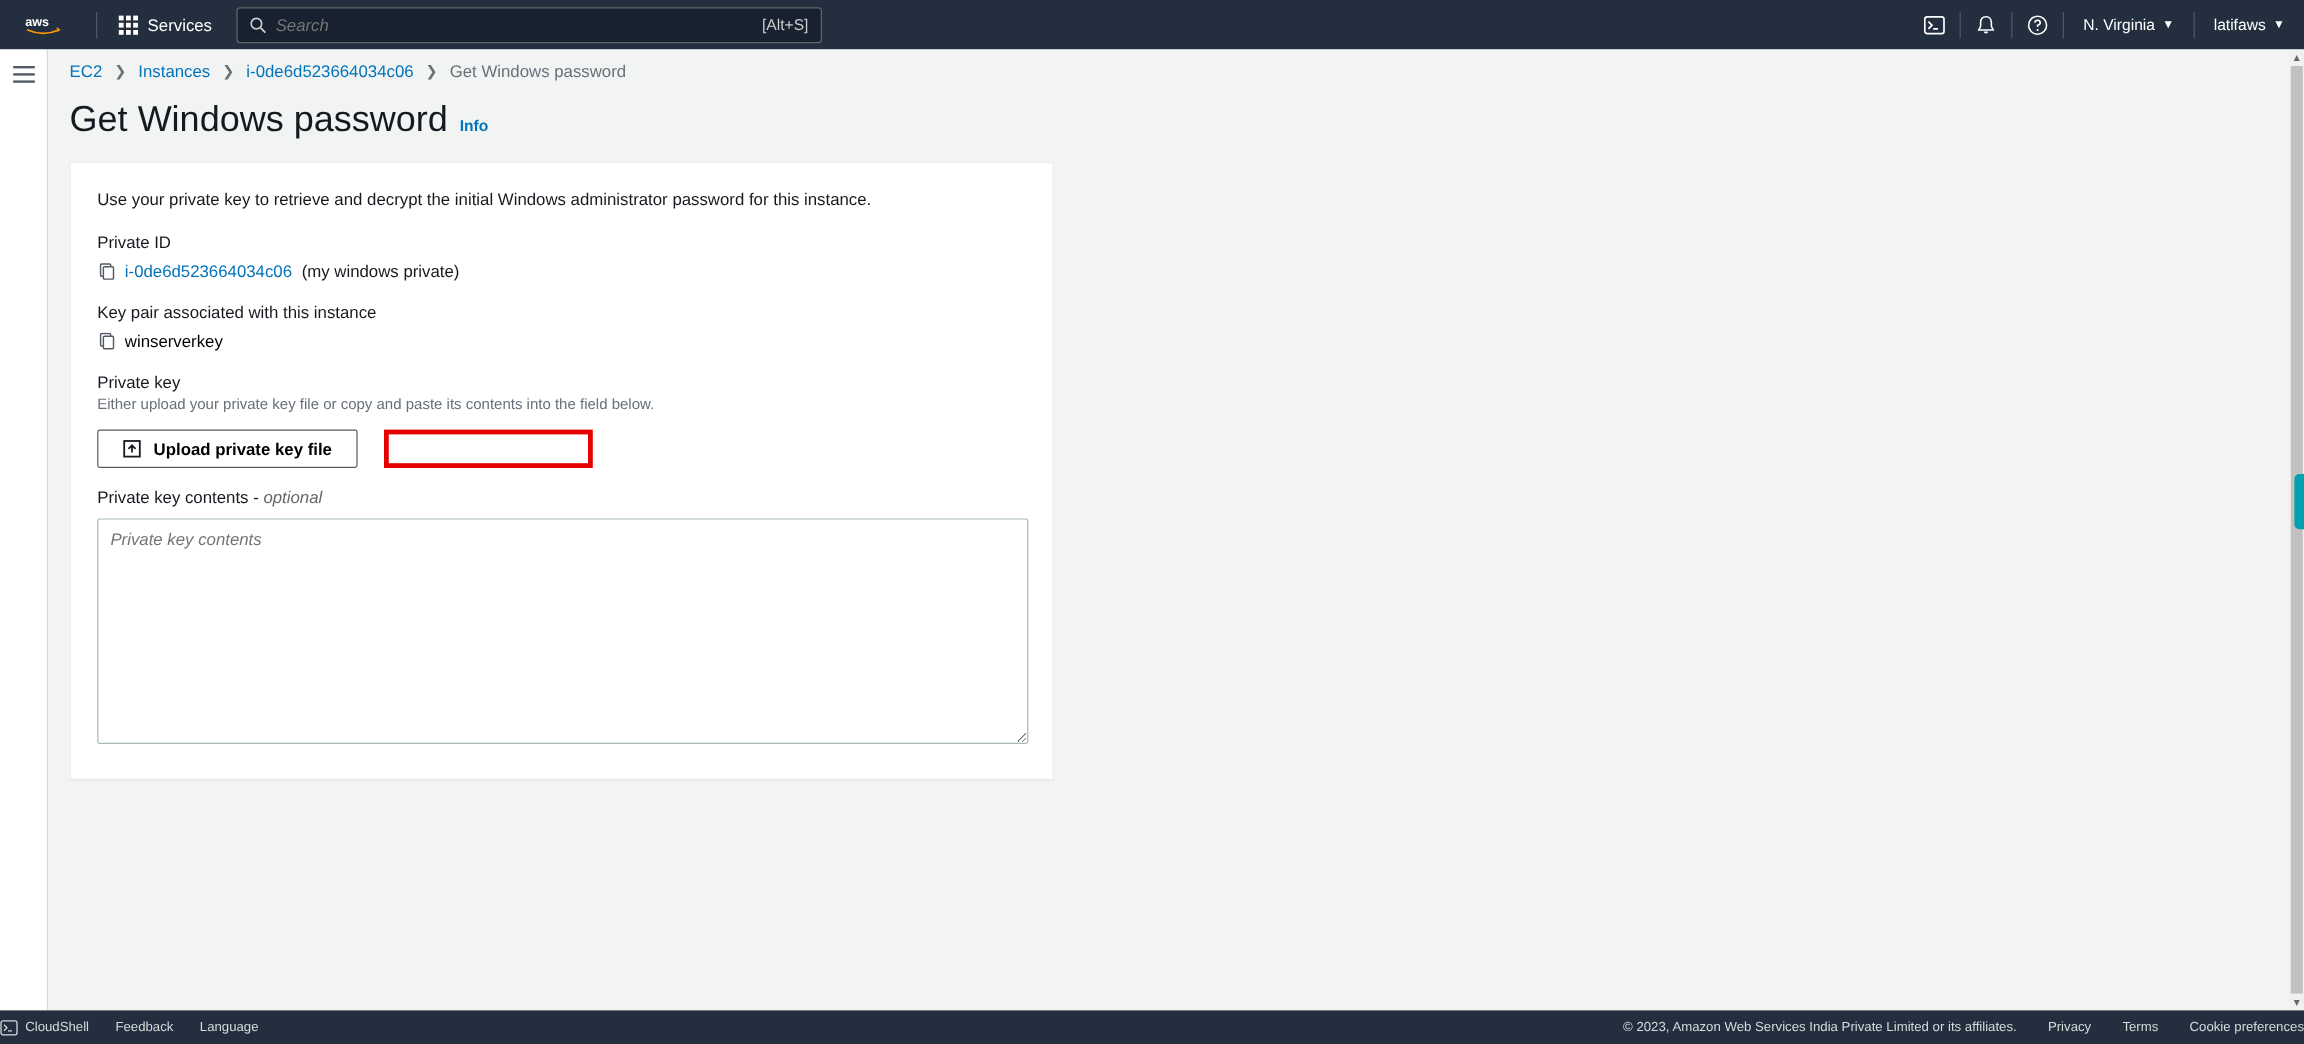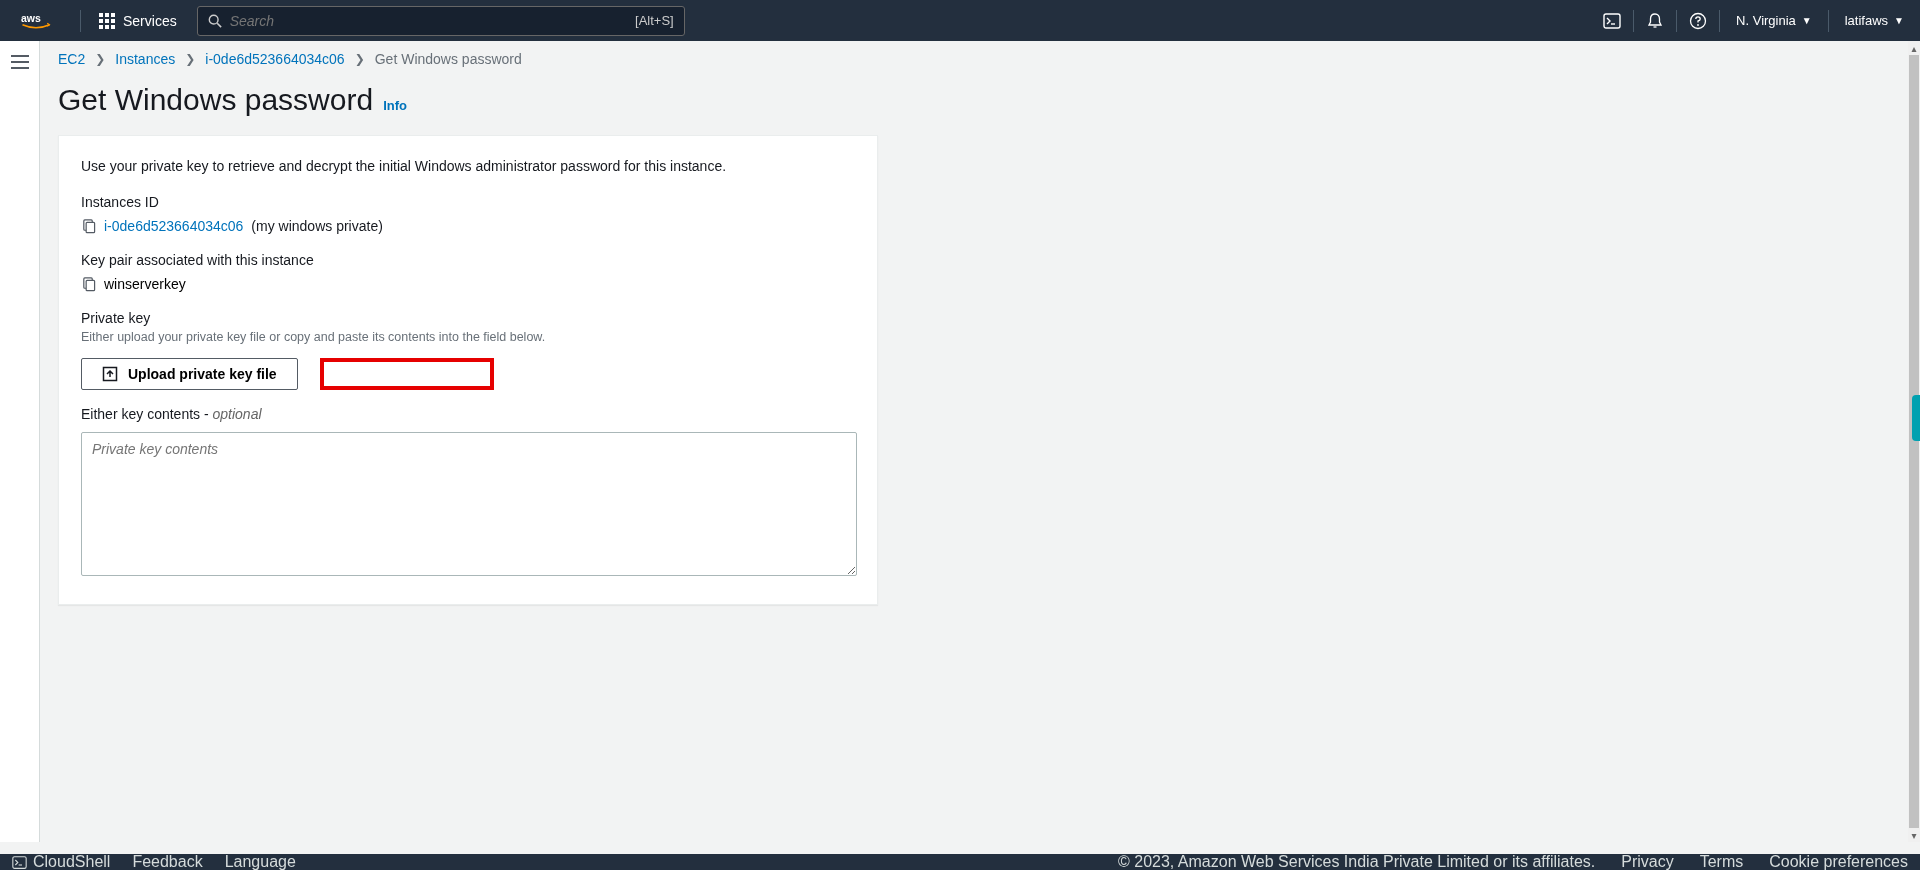--- a/index.html
+++ b/index.html
@@ -48,32 +48,32 @@
 .value-row .paren { color: #16191f; }
 
 .subdesc { font-size: 12.5px; color: #687078; margin-top: 4px; margin-bottom: 14px; }
 
 .upload-row { display: flex; align-items: center; gap: 22px; margin-bottom: 16px; }
 .upload-btn { border: 1px solid #545b64; background: #fff; padding: 7px 20px; font-size: 14px; font-weight: 700; display: flex; align-items: center; gap: 10px; cursor: pointer; border-radius: 2px; }
 .red-box { width: 174px; height: 32px; border: 4px solid #e60000; background: #fff; }
 
 .optional { font-style: italic; color: #666; font-weight: 400; }
 .pk-label { font-size: 14px; color: #16191f; margin-bottom: 10px; }
-.pk-textarea { width: 776px; height: 144px; border: 1px solid #aab7b8; border-radius: 2px; padding: 8px 10px; font-size: 14px; font-style: italic; color: #879196; resize: both; outline: none; font-family: inherit; }
+.pk-textarea { width: 776px; height: 188px; border: 1px solid #aab7b8; border-radius: 2px; padding: 8px 10px; font-size: 14px; font-style: italic; color: #879196; resize: both; outline: none; font-family: inherit; }
 
 
 .scrollbar-track { position: absolute; right: 0; top: 41px; width: 12px; height: calc(100% - 41px - 28px); background: #f0f0f0; }
 .scrollbar-track .arrow { height: 14px; display:flex; align-items:center; justify-content:center; color:#666; font-size:10px; }
 .scrollbar-track .thumb { position: absolute; top: 14px; left: 1px; width: 10px; height: calc(100% - 28px); background: #c1c1c1; }
 
 
 .side-pull { position: absolute; right: 0; top: 395px; width: 8px; height: 46px; background: #00a1b0; border-radius: 4px 0 0 4px; }
 
 
-.footer { position: absolute; bottom: 0; left: 0; right: 0; height: 16px; background: #232f3e; color: #d5dbdb; display: flex; align-items: center; font-size: 16px; padding: 0 12px; }
+.footer { position: absolute; bottom: 0; left: 0; right: 0; height: 28px; background: #232f3e; color: #d5dbdb; display: flex; align-items: center; font-size: 11px; padding: 0 0; }
 .footer .left { display: flex; align-items: center; gap: 22px; }
 .footer .left .cs { display: flex; align-items: center; gap: 6px; cursor: pointer; }
 .footer .right { margin-left: auto; display: flex; align-items: center; gap: 26px; }
 .footer .right .link { cursor: pointer; }
 
 svg { display: block; }
 </style>
 </head>
 <body>
 
@@ -166,21 +166,21 @@
   </div>
 
   <div class="page-title-row">
     <h1 class="page-title">Get Windows password</h1>
     <span class="info-link">Info</span>
   </div>
 
   <div class="panel">
     <p class="desc">Use your private key to retrieve and decrypt the initial Windows administrator password for this instance.</p>
 
-    <div class="field-label">Instances ID</div>
+    <div class="field-label">Private ID</div>
     <div class="value-row">
       <span class="copy-icon">
         <svg width="15" height="15" viewBox="0 0 16 16">
             <rect x="3" y="1" width="9" height="11" rx="1" stroke="#545b64" stroke-width="1.3" fill="none"></rect>
             <rect x="5.5" y="3.5" width="9" height="11" rx="1" stroke="#545b64" stroke-width="1.3" fill="#fff"></rect>
           </svg>
       </span>
       <a>i-0de6d523664034c06</a>
       <span class="paren">(my windows private)</span>
     </div>
@@ -206,21 +206,21 @@
               <rect x="1.5" y="1.5" width="13" height="13" stroke="#16191f" stroke-width="1.5" fill="none"></rect>
               <path d="M8 11 L8 5 M5 8 L8 5 L11 8" stroke="#16191f" stroke-width="1.5" fill="none"></path>
             </svg>
         </span>
         <span>Upload private key file</span>
       </button>
       <div class="red-box"></div>
     </div>
 
     <div class="pk-label">
-      <span>Either key contents - </span><span class="optional">optional</span>
+      <span>Private key contents - </span><span class="optional">optional</span>
     </div>
     <textarea class="pk-textarea" placeholder="Private key contents" style=""></textarea>
   </div>
 </div>
 
 <div class="scrollbar-track">
   <div class="arrow">▴</div>
   <div class="thumb"></div>
   <div class="arrow" style="position:absolute;bottom:0;width:100%;">▾</div>
 </div>

